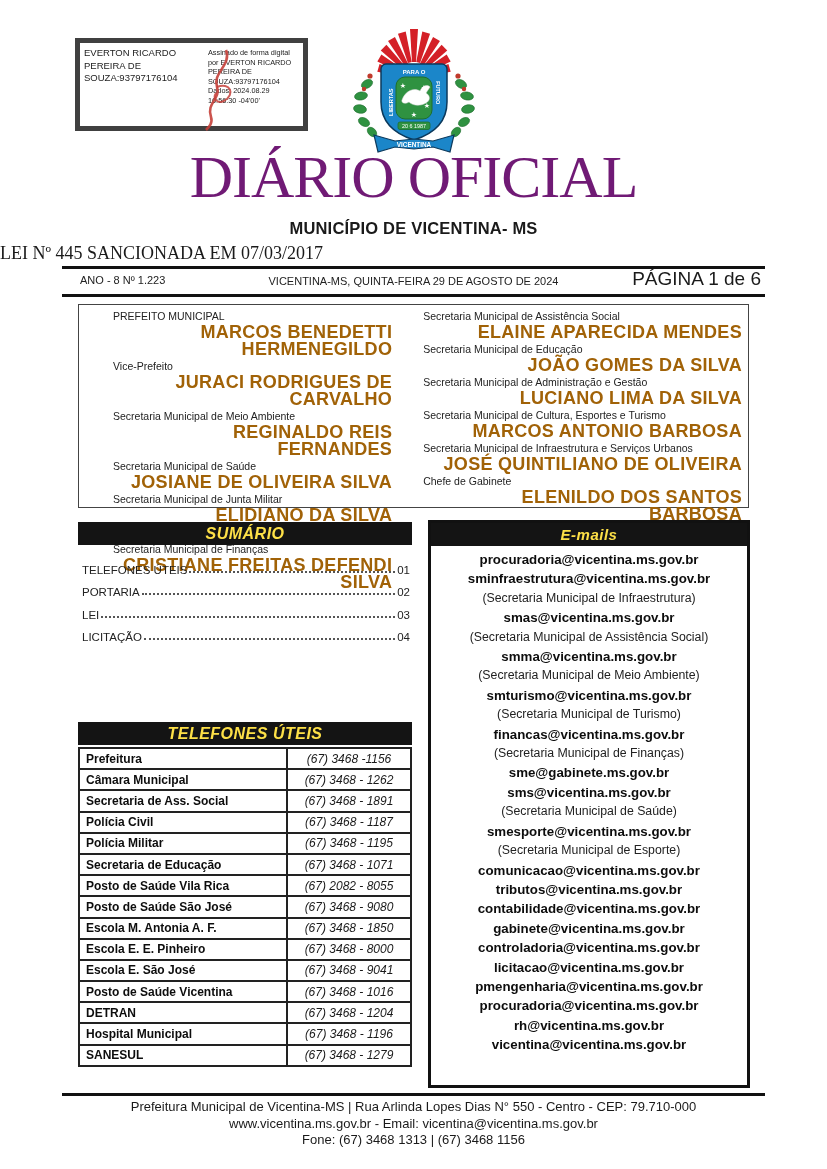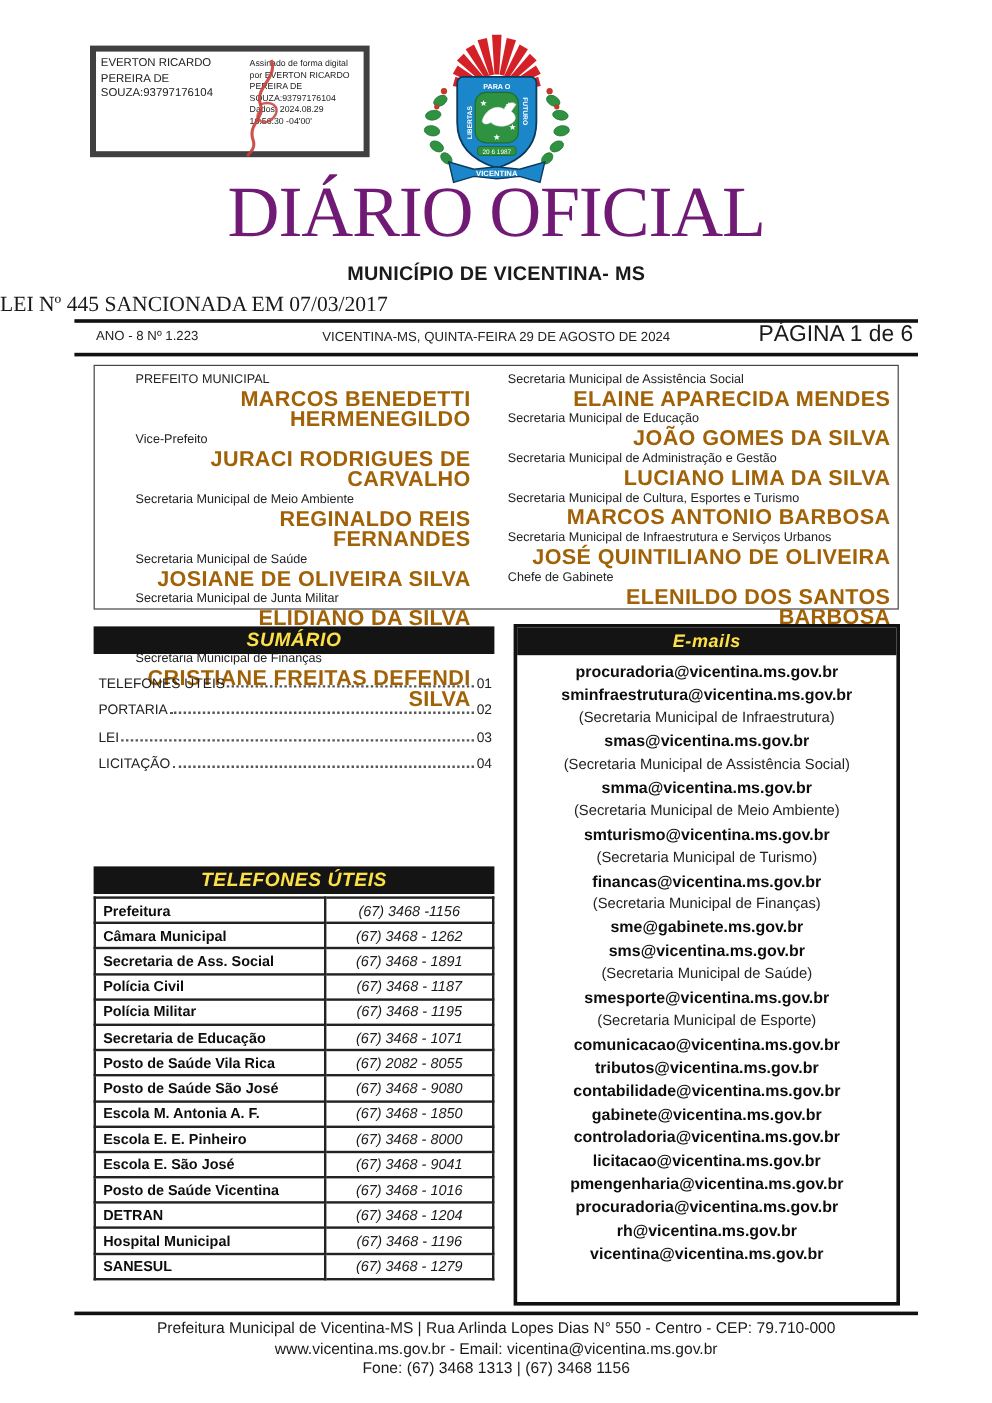--- a/index.html
+++ b/index.html
@@ -47,21 +47,21 @@
   .blackbar { background:#141414; color:#fde047; text-align:center; font-weight:bold;
               font-size:16px; height:23px; line-height:23px; letter-spacing:.5px;font-style:italic; }
   .toc { padding:8px 2px 0 4px; }
   .toc-row { display:flex; align-items:flex-end; height:22.5px; font-size:11.5px; color:#222; }
   .toc-dots { flex:1; border-bottom:2px dotted #555; margin:0 2px 3px 2px; }
 
   
   .phones { position:absolute; left:78px; top:722px; width:334px; }
   .phone-table { width:100%; border-collapse:collapse; margin-top:2px; }
   .phone-table td { border:2px solid #222; height:21.2px; font-size:12px; vertical-align:middle; }
-  td.pt-name { font-weight:bold; padding-left:6px; width:192px; color:#0d0d0d; }
+  td.pt-name { font-weight:bold; padding-left:6px; width:208px; color:#0d0d0d; }
   td.pt-num  { font-style:italic; text-align:center; font-family:"Liberation Sans", sans-serif; color:#1a1a1a; }
 
   
   .emails { position:absolute; left:428px; top:520px; width:322px; height:568px;
             border:3px solid #111; background:#fff; }
   .emails .blackbar { font-size:15px; height:23px; line-height:23px; }
   .email-list { padding-top:4px; text-align:center; }
   .email-addr { font-size:13.3px; font-weight:bold; line-height:19.4px; color:#0d0d0d; }
   .email-note { font-size:12.3px; line-height:19.4px; color:#222; }
 

